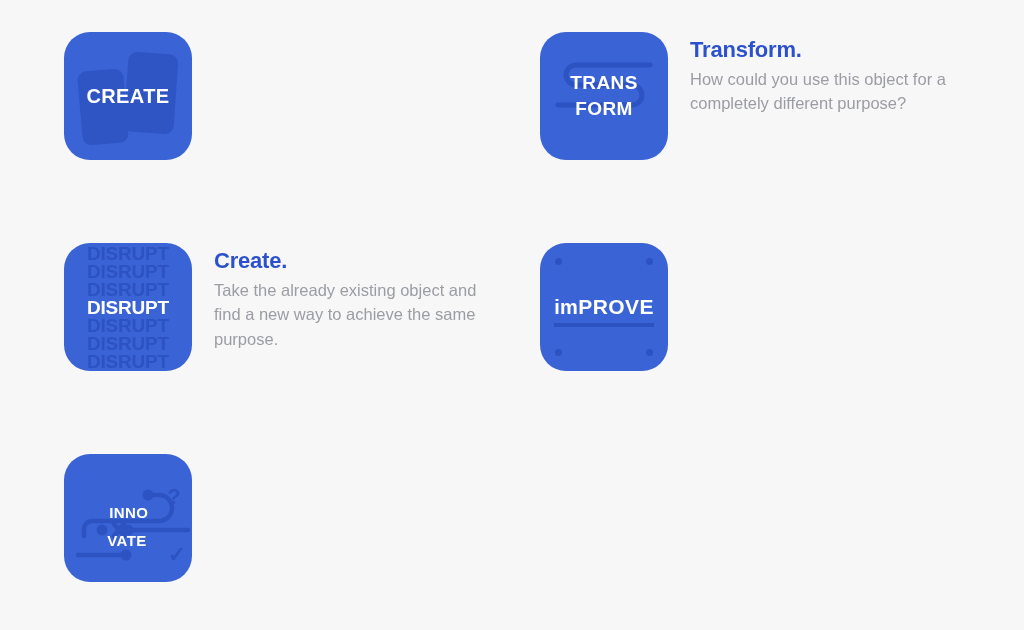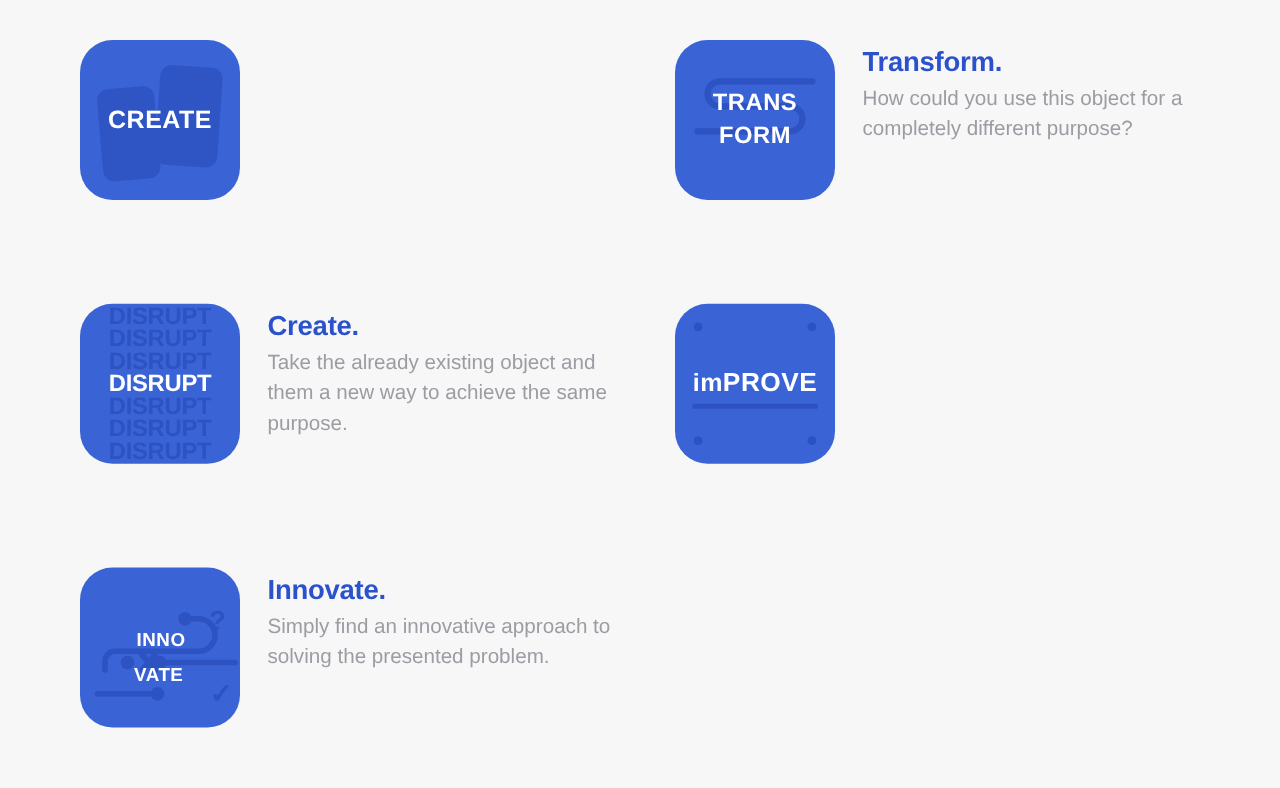--- a/index.html
+++ b/index.html
@@ -238,21 +238,21 @@
         <div class="disrupt-row">DISRUPT</div>
         <div class="disrupt-row">DISRUPT</div>
         <div class="disrupt-row is-main">DISRUPT</div>
         <div class="disrupt-row">DISRUPT</div>
         <div class="disrupt-row">DISRUPT</div>
         <div class="disrupt-row">DISRUPT</div>
       </div>
     </div>
     <div class="texts">
       <h2 class="block-title">Create.</h2>
-      <p class="block-desc">Take the already existing object and them a new way to achieve the same purpose.</p>
+      <p class="block-desc">Take the already existing object and find a new way to achieve the same purpose.</p>
     </div>
   </div>
 
   <div class="block" style="left:540px; top:243px;">
     <div class="icon-tile">
       <span class="screw tl"></span>
       <span class="screw tr"></span>
       <span class="screw bl"></span>
       <span class="screw br"></span>
       <span class="improve-underline"></span>
@@ -282,19 +282,15 @@
           <circle cx="62" cy="101" r="5.5"></circle>
         </g>
         <text x="110" y="50" fill="#2d53c2" font-size="22" font-weight="bold" font-family="Liberation Sans, sans-serif" text-anchor="middle">?</text>
         <text x="113" y="108" fill="#2d53c2" font-size="22" font-weight="bold" font-family="Liberation Sans, sans-serif" text-anchor="middle">✓</text>
       </svg>
       <div class="tile-label innovate-text">
         <span class="l1">INNO</span>
         <span class="l2">VATE</span>
       </div>
     </div>
-    <div class="texts">
-      <h2 class="block-title">Innovate.</h2>
-      <p class="block-desc">Simply find an innovative approach to solving the presented problem.</p>
-    </div>
   </div>
 
 </div>
 
 </body></html>

